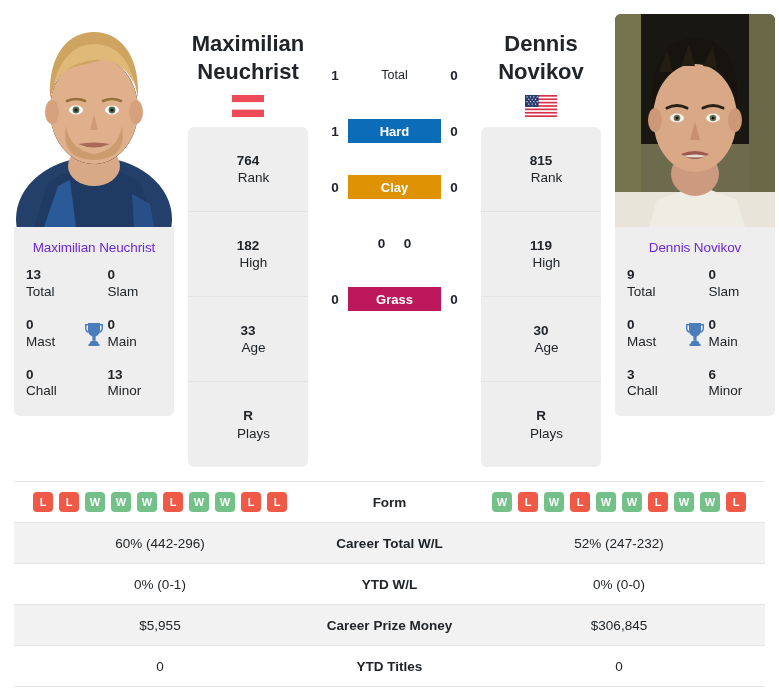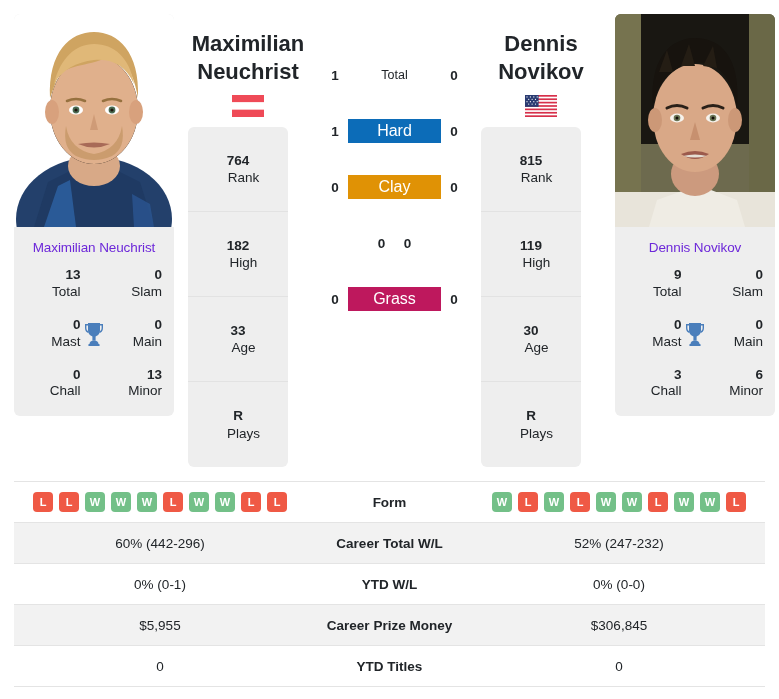--- a/index.html
+++ b/index.html
@@ -55,21 +55,21 @@
     display: flex;
     align-items: center;
     justify-content: space-between;
     padding: 0 6px;
     margin-bottom: 16px;
     position: relative;
   }
   .titles-row:last-child { margin-bottom: 0; }
   .tcell {
     width: 60px;
-    text-align: right;
+    text-align: left;
   }
   .tcell .num {
     font-size: 13.5px;
     font-weight: bold;
     color: #212529;
     line-height: 1.25;
   }
   .tcell .lbl {
     font-size: 13.5px;
     color: #212529;
@@ -77,21 +77,21 @@
   }
   .trophy-wrap {
     width: 30px;
     display: flex;
     align-items: center;
     justify-content: center;
   }
 
   
   .rank-card {
-    width: 100px;
+    width: 120px;
     flex: 0 0 120px;
     background: #eeeeee;
     border-radius: 6px;
     margin-top: 111px;
     overflow: hidden;
   }
   .rank-cell {
     height: 85px;
     display: flex;
     flex-direction: column;
@@ -134,22 +134,22 @@
     font-size: 13.5px;
     font-weight: bold;
     color: #212529;
   }
   .surf-pill {
     flex: 1 1 auto;
     height: 24px;
     display: flex;
     align-items: center;
     justify-content: center;
-    font-size: 16px;
-    font-weight: normal;
+    font-size: 13px;
+    font-weight: bold;
     color: #ffffff;
   }
   .surf-pill.plain {
     color: #212529;
     background: transparent;
     font-weight: normal;
     font-size: 12.5px;
   }
 
   

